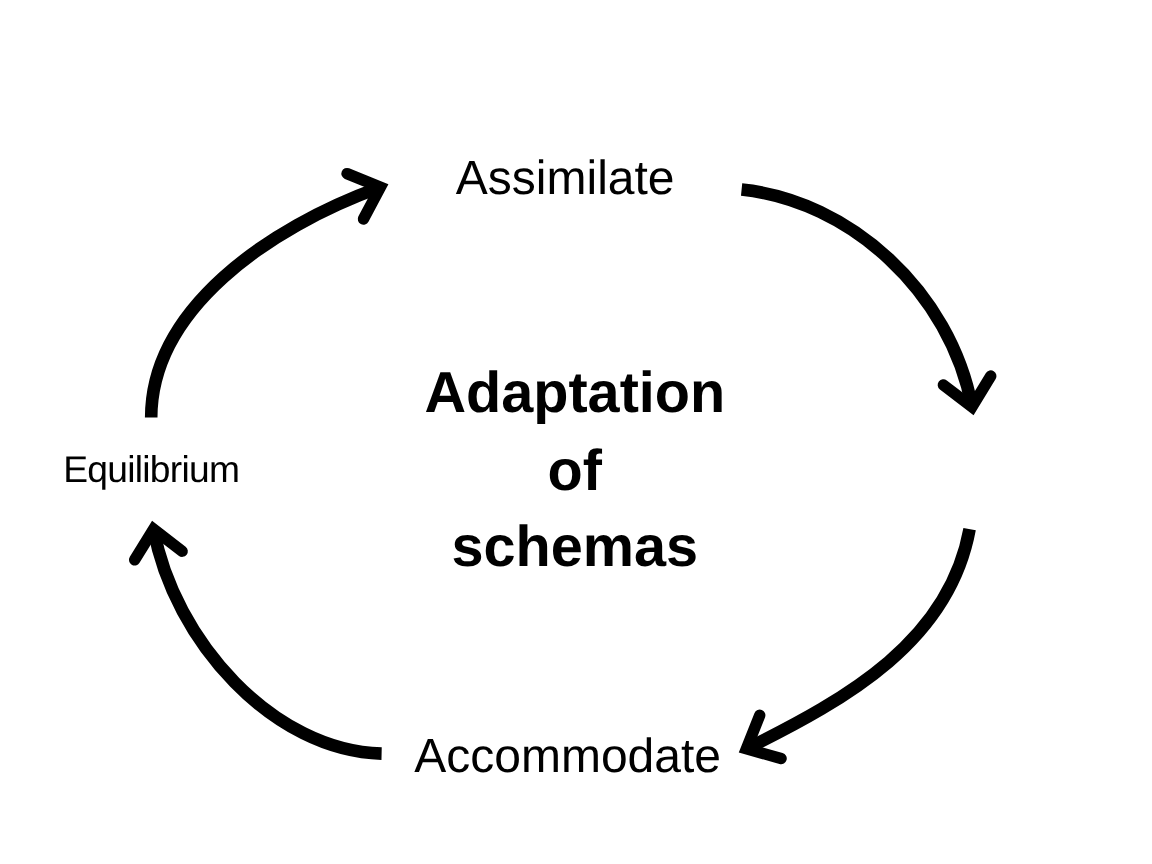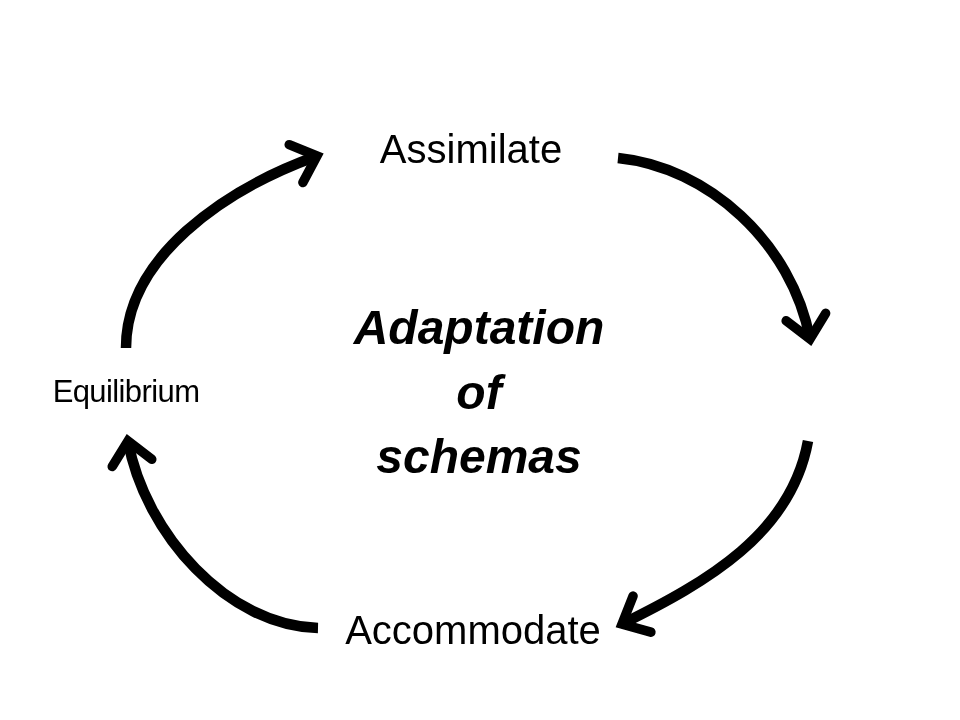--- a/index.html
+++ b/index.html
@@ -26,21 +26,20 @@
   .center-title {
     position: absolute;
     left: 479px; top: 260px;
     transform: translateX(-50%);
     font-size: 48px;
     font-weight: bold;
     line-height: 64.5px;
     text-align: center;
     white-space: pre-line;
     color: #000;
-    font-style: italic;
   }
 </style>
 </head>
 <body>
 
 <div class="stage">
 
   <svg class="arrows" width="960" height="720" viewBox="0 0 960 720">
     <defs>
       <marker id="ah" markerWidth="64" markerHeight="64" refX="32" refY="32" orient="auto" markerUnits="userSpaceOnUse" overflow="visible">

